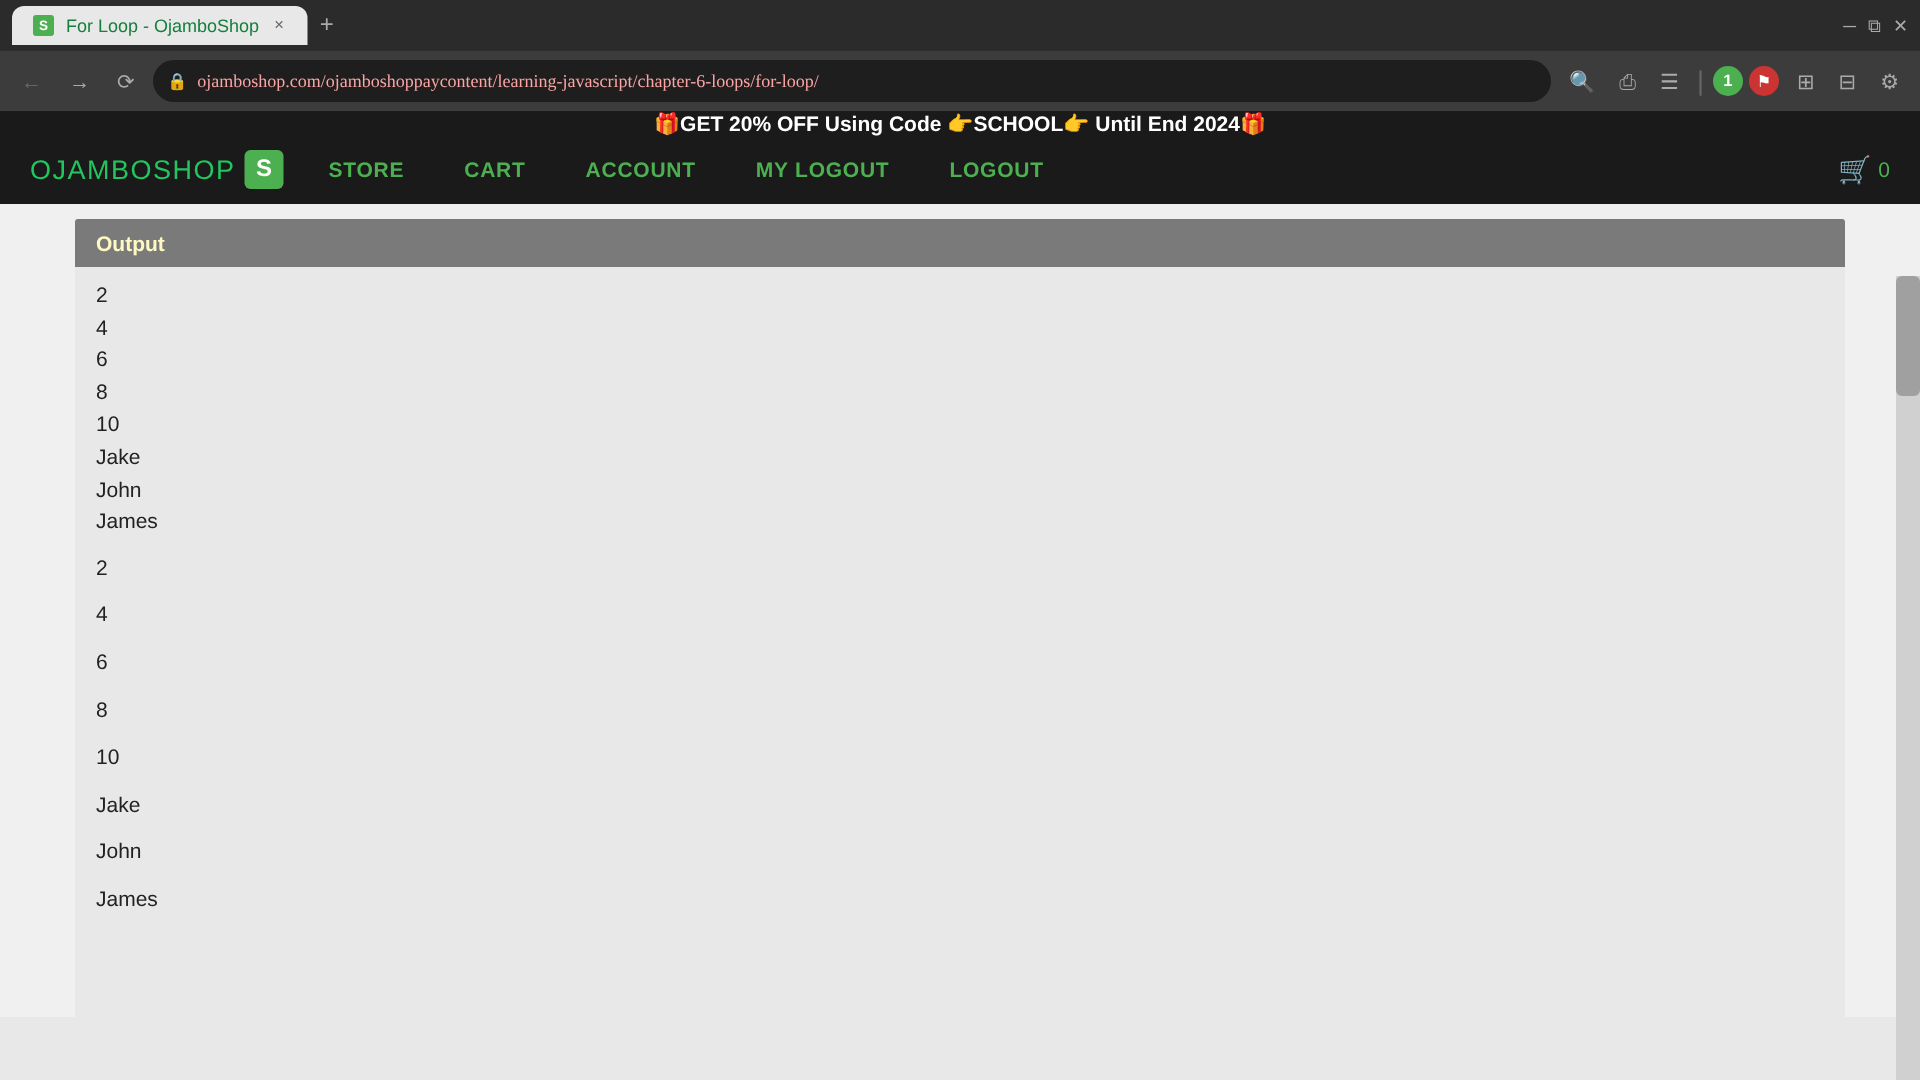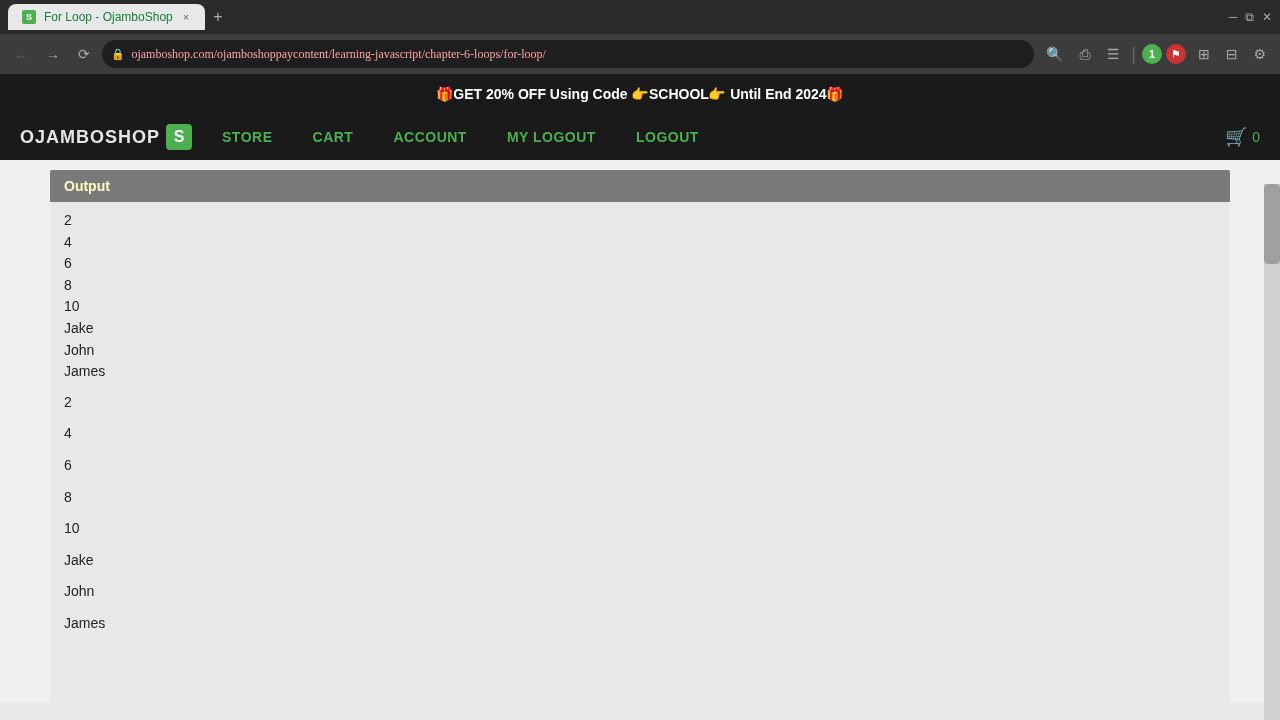--- a/index.html
+++ b/index.html
@@ -186,44 +186,43 @@
     .page-content {
       background: #f0f0f0;
       min-height: 580px;
     }
 
     
     .promo-banner {
       background: #1a1a1a;
       color: white;
       text-align: center;
-      padding: 12px;
       font-size: 14px;
       font-weight: bold;
     }
 
     
     .site-nav {
       background: #1a1a1a;
       padding: 10px 20px;
       display: flex;
       align-items: center;
       gap: 30px;
     }
 
     .nav-logo {
       display: flex;
       align-items: center;
       gap: 6px;
     }
 
     .nav-logo-text {
-      color: #e5e5e5;
+      color: #22c55e;
       font-size: 18px;
-      font-weight: bold;
+      font-weight: normal;
       letter-spacing: 1px;
     }
 
     .nav-logo-s {
       background: #4caf50;
       color: white;
       width: 26px;
       height: 26px;
       border-radius: 4px;
       display: flex;

